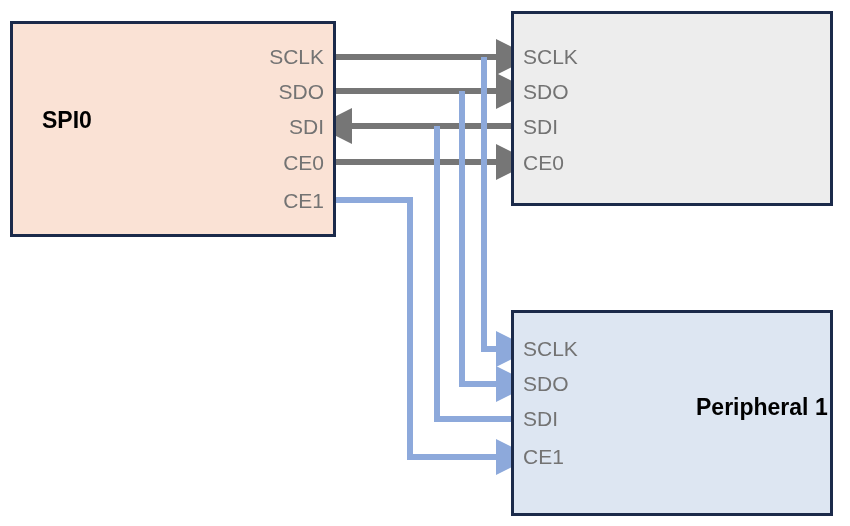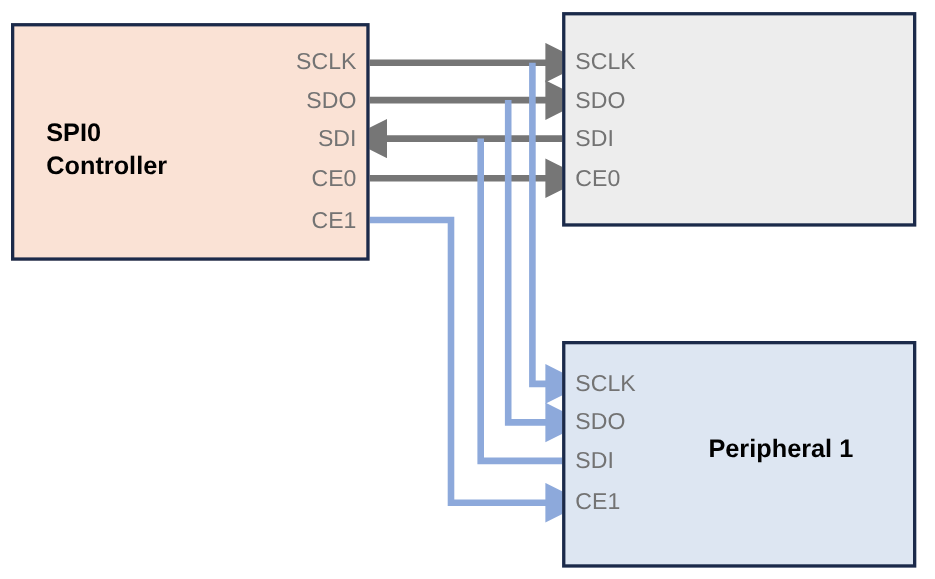--- a/index.html
+++ b/index.html
@@ -53,21 +53,21 @@
     left: 42px;
     top: 93px;
     text-align: left;
     margin-top: 12px;
   }
   #peripheral0-title {
     left: 660px;
     top: 93px;
   }
   #peripheral1-title {
-    left: 644px;
+    left: 696px;
     top: 392px;
   }
   .pin {
     position: absolute;
     font-size: 21px;
     color: #737373;
     line-height: 21px;
     white-space: nowrap;
   }
   .pin-right {
@@ -137,21 +137,21 @@
 
     <g>
       <path d="M 336,200 L 410,200 L 410,457 L 503,457" fill="none" stroke="#8DA9DB" stroke-width="6" marker-end="url(#arrow-blue)"></path>
     </g>
   </svg>
 
   <div class="box" id="controller-box"></div>
   <div class="box" id="peripheral0-box"></div>
   <div class="box" id="peripheral1-box"></div>
 
-  <div class="box-title" id="controller-title"><span>SPI0</span><br><span>Controller</span></div>
+  <div class="box-title" id="controller-title"><span>SPI0</span><br></div>
 
 
   <div class="box-title" id="peripheral1-title">Peripheral 1</div>
 
   <div class="pin pin-right ctrl-pins" style="top:46px;">SCLK</div>
   <div class="pin pin-right ctrl-pins" style="top:81px;">SDO</div>
   <div class="pin pin-right ctrl-pins" style="top:116px;">SDI</div>
   <div class="pin pin-right ctrl-pins" style="top:152px;">CE0</div>
   <div class="pin pin-right ctrl-pins" style="top:190px;">CE1</div>
 

